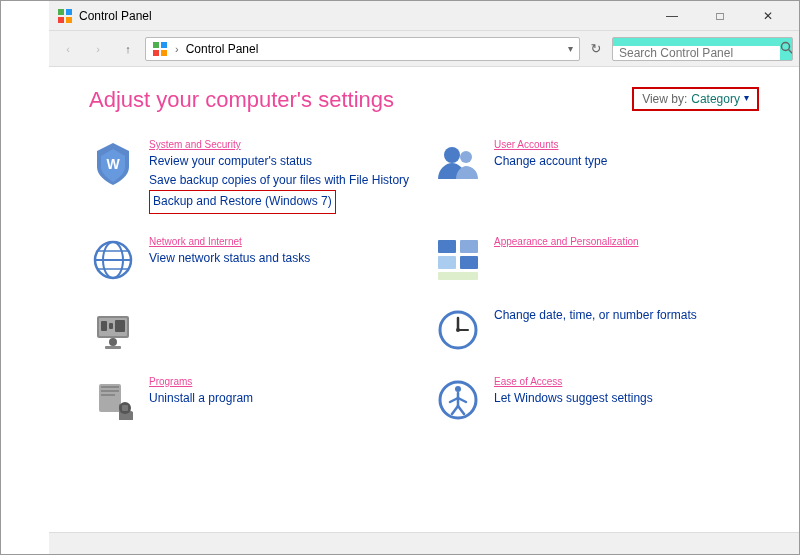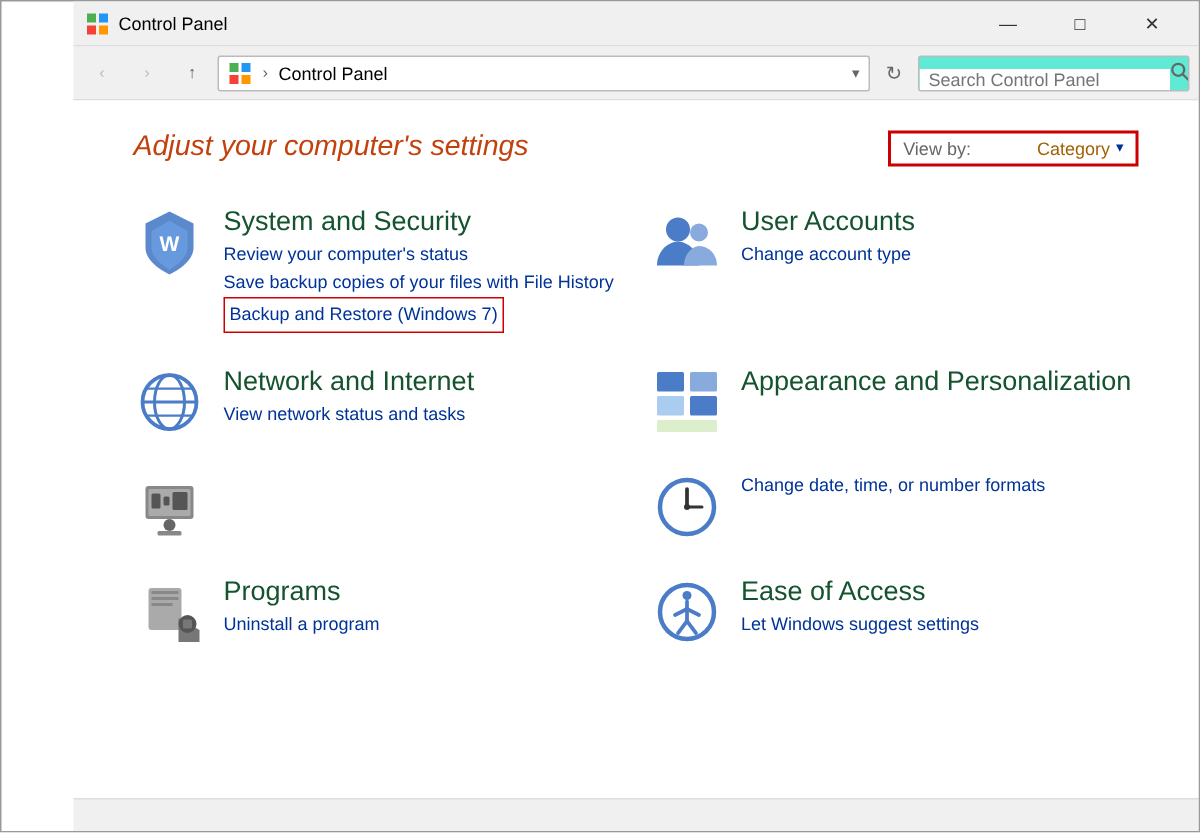--- a/index.html
+++ b/index.html
@@ -173,42 +173,40 @@
     }
 
     .page-header {
       display: flex;
       justify-content: space-between;
       align-items: flex-start;
       margin-bottom: 20px;
     }
 
     .page-title {
-      font-size: 19px;
+      font-size: 22px;
       font-weight: 300;
-      color: #c2410c;
-      font-style: italic;
+      color: #ec4899;
     }
 
     .view-by {
       display: flex;
       border: 2px solid #cc0000;
       padding: 3px 8px;
       font-size: 12px;
       gap: 4px;
     }
 
     .view-by-label {
       color: #666;
     }
 
     .view-by-value {
-      color: #a16207;
-      cursor: pointer;
-      margin-left: 40px;
+      color: #0f766e;
+      cursor: pointer;
     }
 
     .view-by-arrow {
       color: #003399;
       font-size: 10px;
     }
 
     
     .categories-grid {
       display: grid;
@@ -231,25 +229,26 @@
       align-items: center;
       justify-content: center;
     }
 
     
     .category-info {
       flex: 1;
     }
 
     .category-title {
-      font-size: 18px;
-      color: #14532d;
+      font-size: 10px;
+      color: #ec4899;
       cursor: pointer;
       display: block;
       margin-bottom: 2px;
+      text-decoration: underline;
     }
 
     .category-link {
       display: block;
       font-size: 12px;
       color: #003399;
       cursor: pointer;
       line-height: 1.6;
     }
 

